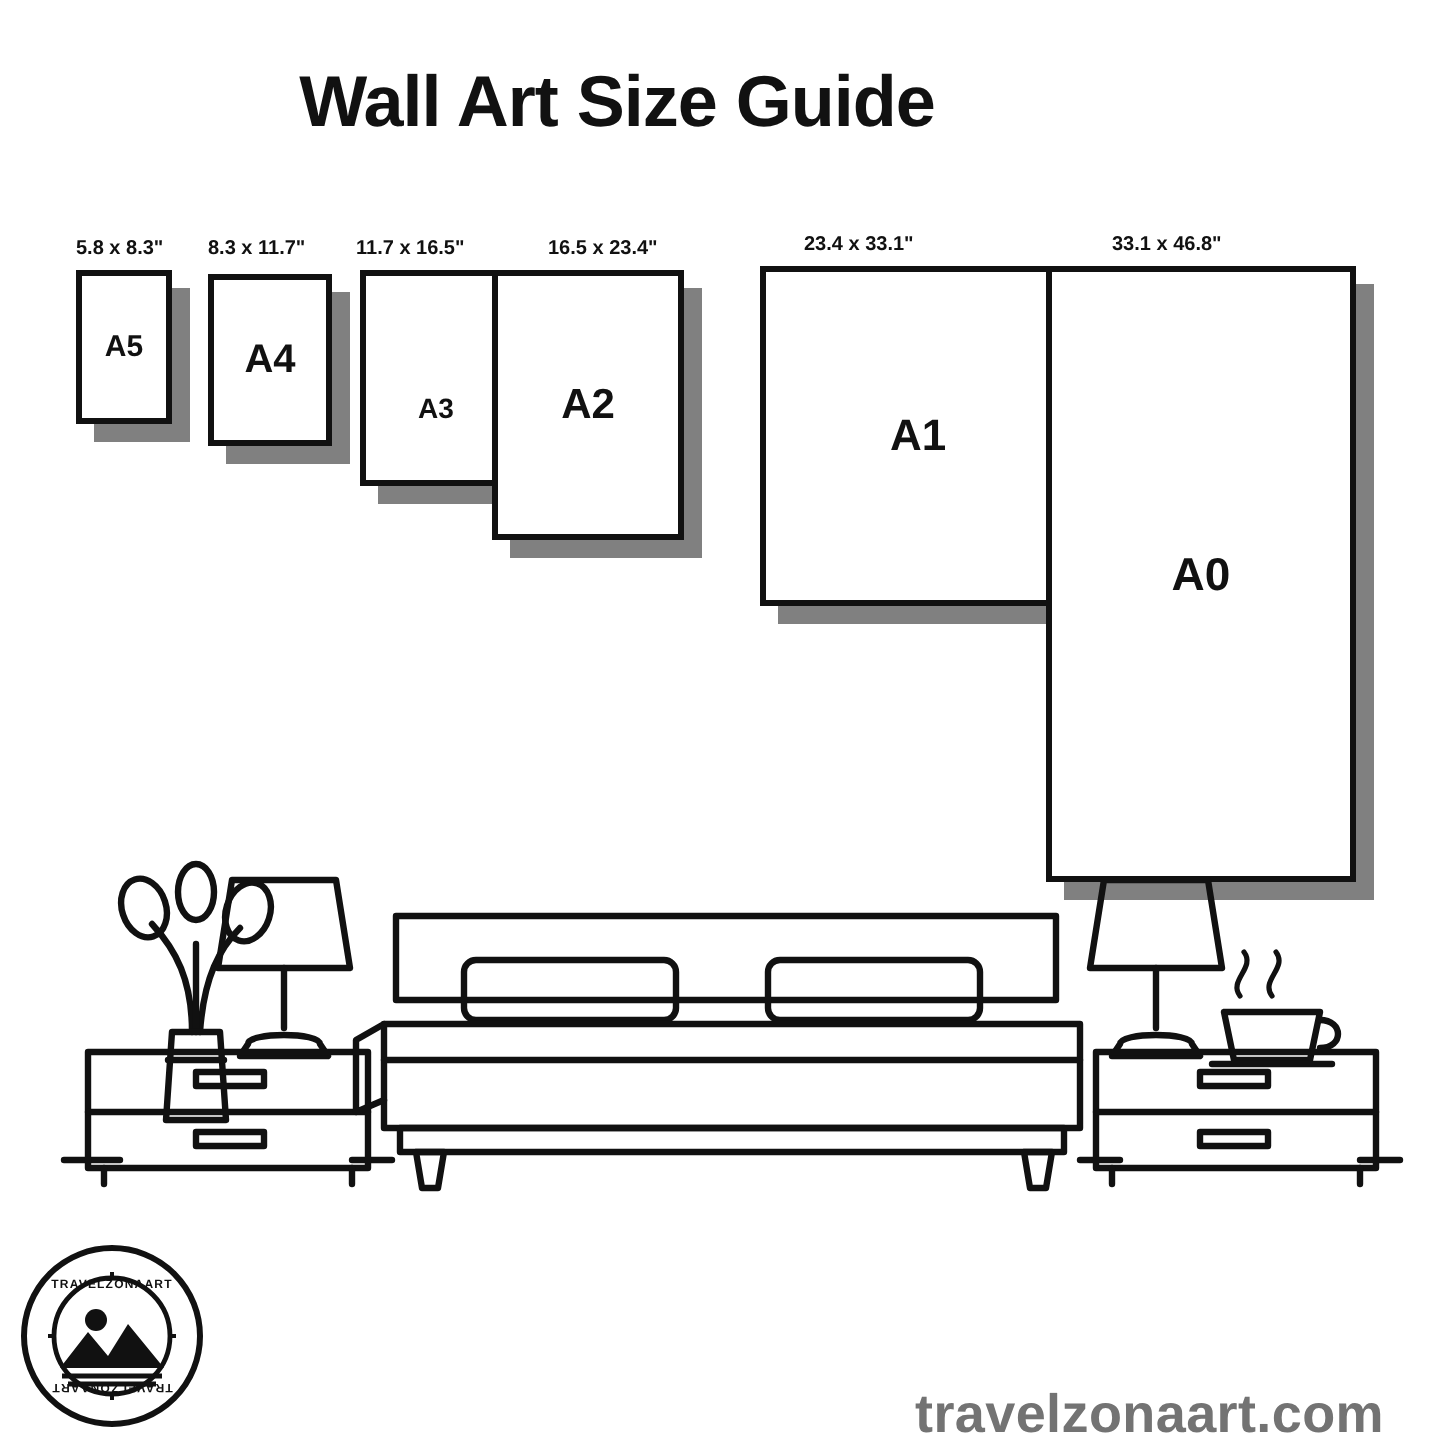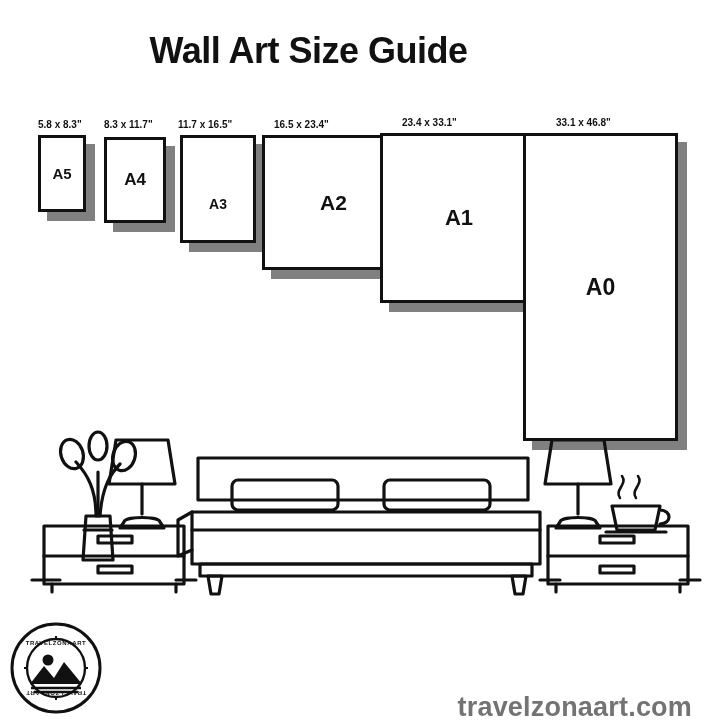--- a/index.html
+++ b/index.html
@@ -131,34 +131,34 @@
     <div class="frame-shadow"></div>
     <div class="frame-box">
       <span class="frame-label" style="font-size:15px;">A5</span>
     </div>
   </div>
 
   <div class="dim-label" style="left:104px; top:119px;">8.3 x 11.7"</div>
   <div class="frame-wrap" style="left:104px; top:137px; width:62px; height:86px;">
     <div class="frame-shadow"></div>
     <div class="frame-box">
-      <span class="frame-label" style="font-size:17px;">A4</span>
+      <span class="frame-label" style="font-size:20px;">A4</span>
     </div>
   </div>
 
   <div class="dim-label" style="left:178px; top:119px;">11.7 x 16.5"</div>
   <div class="frame-wrap" style="left:180px; top:135px; width:76px; height:108px;">
     <div class="frame-shadow"></div>
     <div class="frame-box">
       <span class="frame-label" style="font-size:14px;margin-top:30px;">A3</span>
     </div>
   </div>
 
   <div class="dim-label" style="left:274px; top:119px;">16.5 x 23.4"</div>
-  <div class="frame-wrap" style="left:262px; top:135px; width:96px; height:135px;padding-left:47px;">
+  <div class="frame-wrap" style="left:246px; top:135px; width:96px; height:135px;">
     <div class="frame-shadow"></div>
     <div class="frame-box">
       <span class="frame-label" style="font-size:21px;">A2</span>
     </div>
   </div>
 
   <div class="dim-label" style="left:402px; top:117px;">23.4 x 33.1"</div>
   <div class="frame-wrap" style="left:380px; top:133px; width:120px; height:170px;padding-left:38px;">
     <div class="frame-shadow"></div>
     <div class="frame-box">

